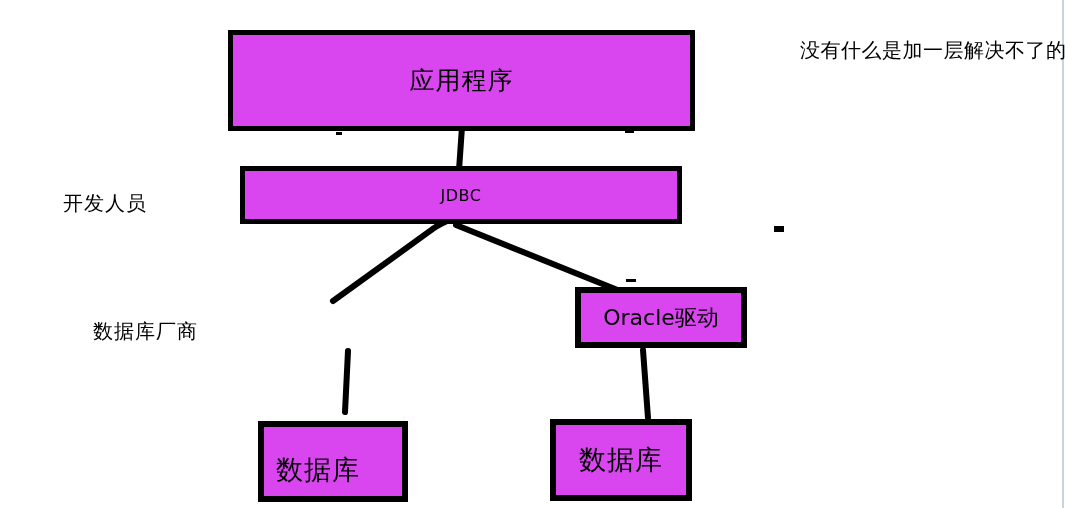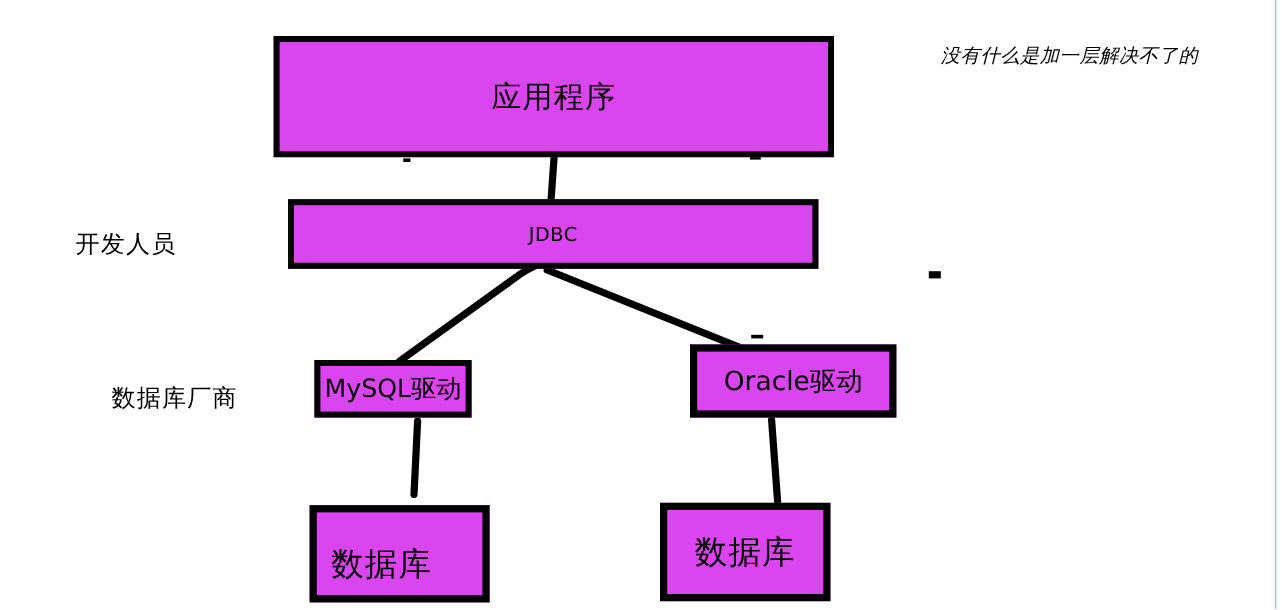--- a/index.html
+++ b/index.html
@@ -72,25 +72,24 @@
   .side-label {
     position: absolute;
     font-size: 20px;
     letter-spacing: 1px;
     white-space: nowrap;
   }
   .label-developers { left: 63px; top: 190px; }
   .label-vendors   { left: 93px; top: 318px; }
   .annotation-top-right {
     position: absolute;
-    left: 784px; top: 37px;
-    font-size: 16px;
+    left: 800px; top: 37px;
+    font-size: 20px;
     letter-spacing: 0.5px;
     white-space: nowrap;
-    font-style: italic;
   }
 </style>
 </head>
 <body>
 
 <div class="canvas">
 
   <svg class="edges" viewBox="0 0 1068 508">
 
     <line x1="462" y1="127" x2="459" y2="170" stroke="#000000" stroke-width="6" stroke-linecap="round"></line>
@@ -112,23 +111,20 @@
   </svg>
 
   <div class="node node-application">
     <span>应用程序</span>
   </div>
 
   <div class="node node-jdbc">
     <span>JDBC</span>
   </div>
 
-  <div class="node node-mysql">
-    <span>MySQL驱动</span>
-  </div>
 
   <div class="node node-oracle">
     <span>Oracle驱动</span>
   </div>
 
   <div class="node node-db-left">
     <span>数据库</span>
   </div>
 
   <div class="node node-db-right">

